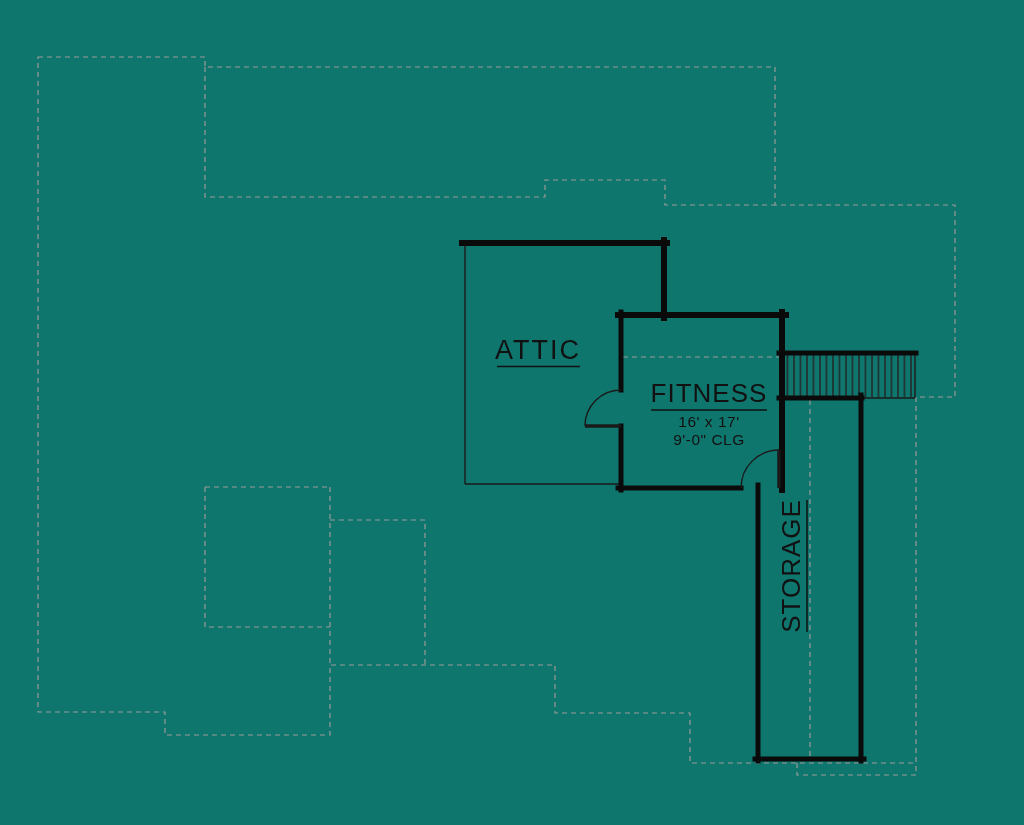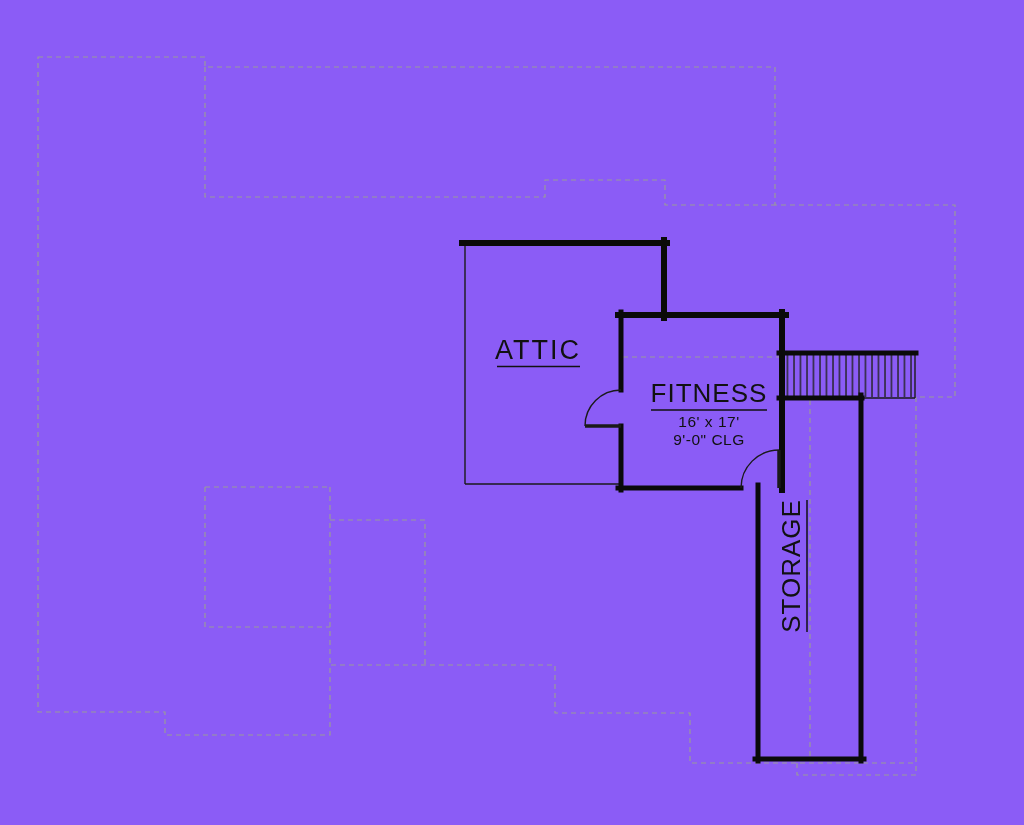--- a/index.html
+++ b/index.html
@@ -4,21 +4,21 @@
 <style>
   html, body {
     margin: 0;
     padding: 0;
     background: #ffffff;
   }
   .plan-wrap {
     width: 1024px;
     height: 825px;
     position: relative;
-    background: #8b5cf6;
+    background: #0f766e;
     overflow: hidden;
   }
   svg {
     display: block;
   }
   svg text {
     font-family: "Liberation Sans", sans-serif;
     fill: #111111;
   }
   .room-label {

